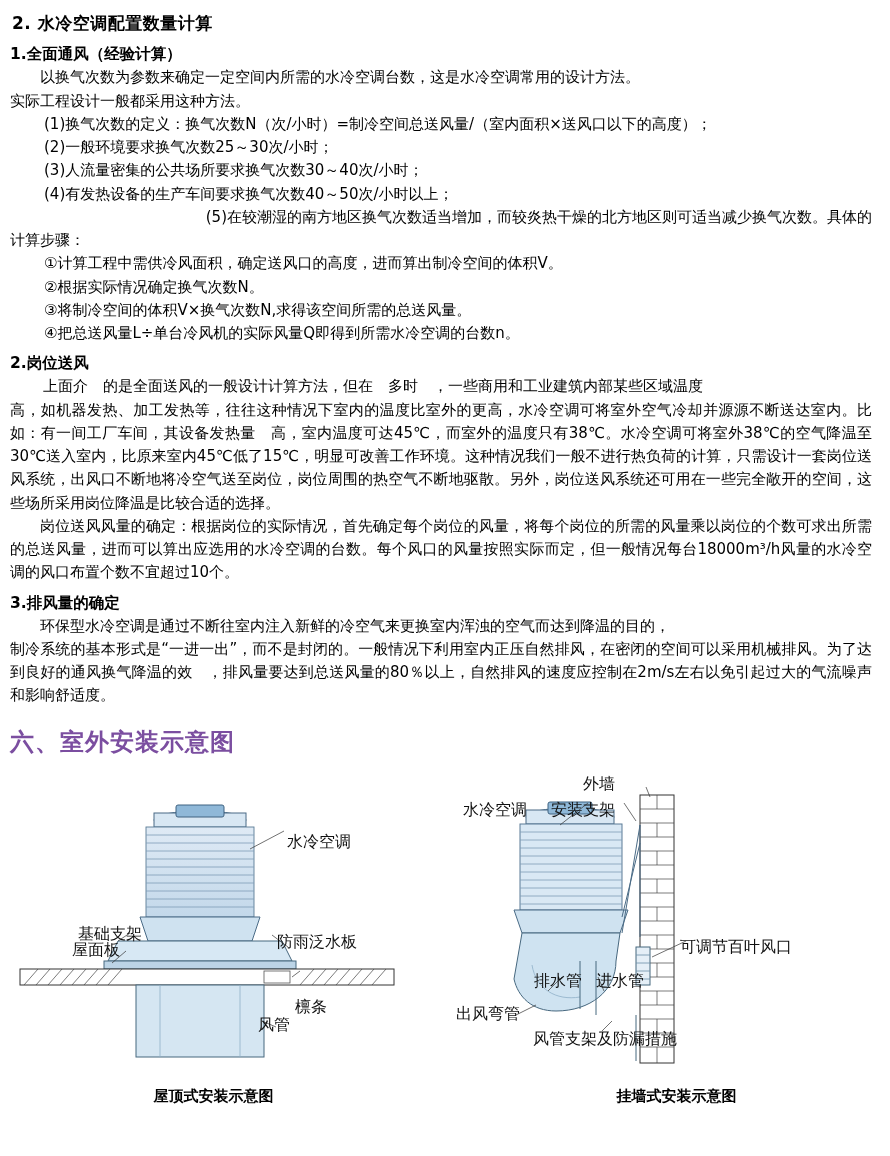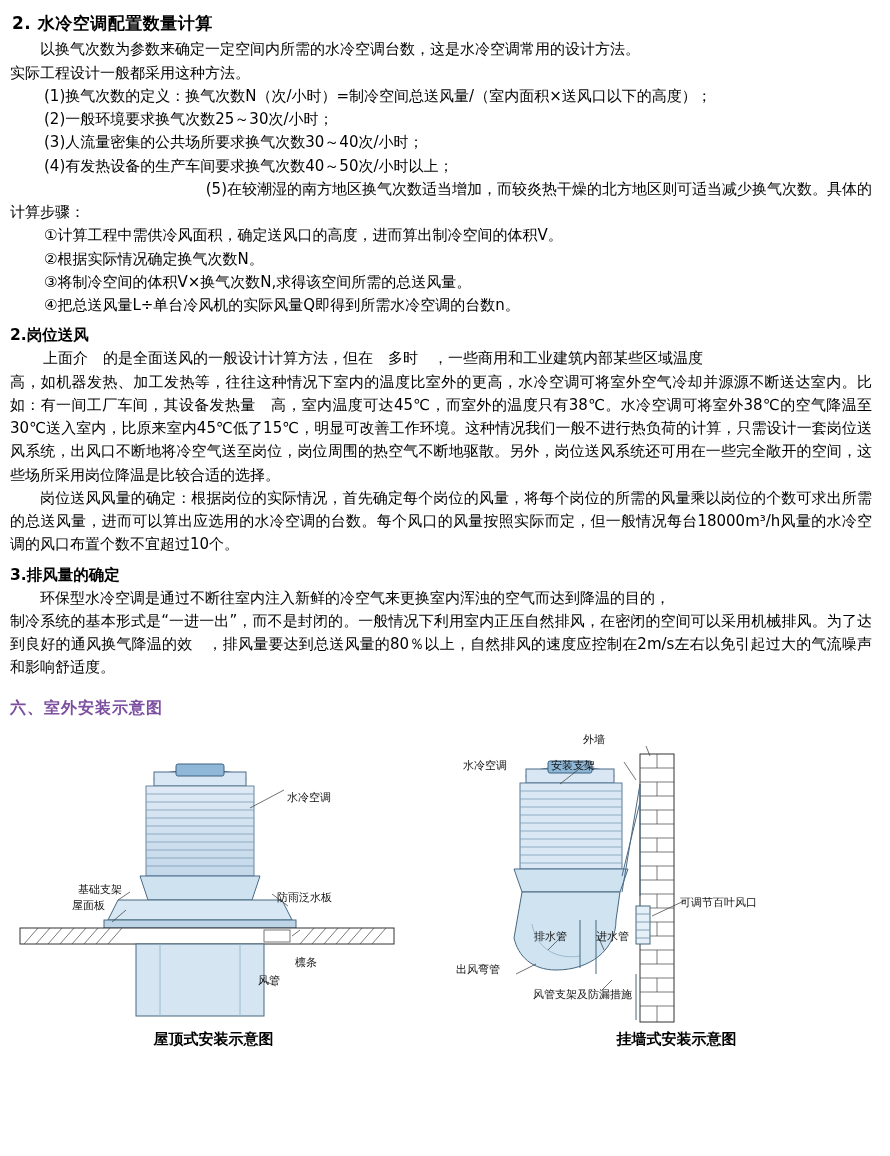--- a/index.html
+++ b/index.html
@@ -10,35 +10,36 @@
     color:#000000;
     font-size:15px;
     line-height:1.55;
   }
   .page{position:relative;width:890px;min-height:1156px;padding:0;box-sizing:border-box;}
   .sec-title{font-weight:bold;font-size:17px;margin:10px 0 2px 12px;letter-spacing:0.5px;}
   .sub-title{font-weight:bold;font-size:15.5px;margin:6px 0 0 10px;}
   .para{margin:0 18px 0 10px;text-align:justify;text-justify:inter-ideograph;}
   .indent2{text-indent:2em;}
   .list-line{margin:0 18px 0 44px;}
-  .big-head{color:#7b4ea0;font-weight:bold;font-size:16px;margin:16px 0 4px 10px;letter-spacing:1px;}
+  .big-head{color:#7b4ea0;font-weight:bold;font-size:24px;margin:16px 0 4px 10px;letter-spacing:1px;}
   .figwrap{position:relative;width:890px;height:300px;margin-top:4px;}
   .figcap{font-weight:bold;font-size:15px;text-align:center;}
-  .caption-row{display:flex;margin-top:4px;gap:36px;}
+  .caption-row{display:flex;margin-top:20px;gap:36px;}
   .caption-row>div{width:50%;}
-  .lbl{position:absolute;font-size:11px;color:#111;white-space:nowrap;text-align:right;}
+  .lbl{position:absolute;font-size:16px;color:#111;white-space:nowrap;text-align:right;}
   svg{display:block;}
 </style>
 </head>
 <body>
 
 <div class="page">
 
   <div class="sec-title">2. 水冷空调配置数量计算</div>
 
+  <div class="sub-title">1.全面通风（经验计算）</div>
   <div class="para indent2">以换气次数为参数来确定一定空间内所需的水冷空调台数，这是水冷空调常用的设计方法。</div>
   <div class="para">实际工程设计一般都采用这种方法。</div>
 
   <div class="list-line">(1)换气次数的定义：换气次数N（次/小时）=制冷空间总送风量/（室内面积×送风口以下的高度）；</div>
   <div class="list-line">(2)一般环境要求换气次数25～30次/小时；</div>
   <div class="list-line">(3)人流量密集的公共场所要求换气次数30～40次/小时；</div>
   <div class="list-line">(4)有发热设备的生产车间要求换气次数40～50次/小时以上；</div>
   <div class="list-line" style="margin-left:44px;text-align:right;">(5)在较潮湿的南方地区换气次数适当增加，而较炎热干燥的北方地区则可适当减少换气次数。具体的</div>
   <div class="para" style="margin-left:10px;">计算步骤：</div>
 

